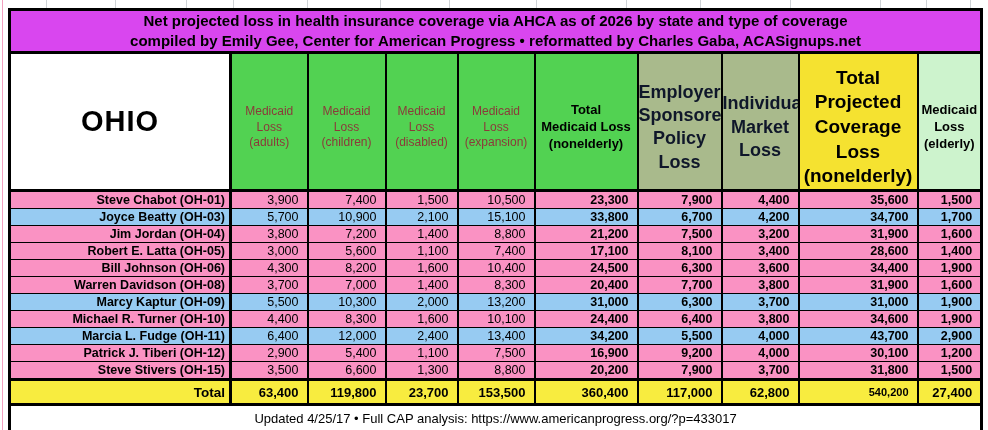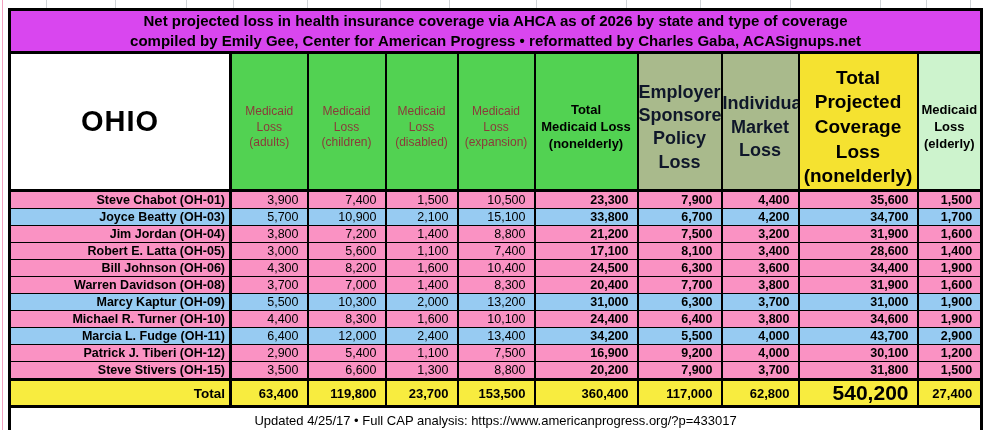--- a/index.html
+++ b/index.html
@@ -80,21 +80,21 @@
   tr.total-row td {
     background: var(--tyellow);
     font-weight: bold;
     font-size: 13px;
     height: 22px;
     border-top-width: 3px;
     border-bottom-width: 3px;
     vertical-align: middle;
   }
   tr.total-row td.name { font-size: 13.5px; }
-  tr.total-row td.v8 { font-size: 21px; }
+  tr.total-row td.v8 { font-size: 11px; }
 
   
   td.footer-cell {
     height: 24px;
     text-align: center;
     font-size: 13px;
     background: #ffffff;
     vertical-align: middle;
   }
 </style>

